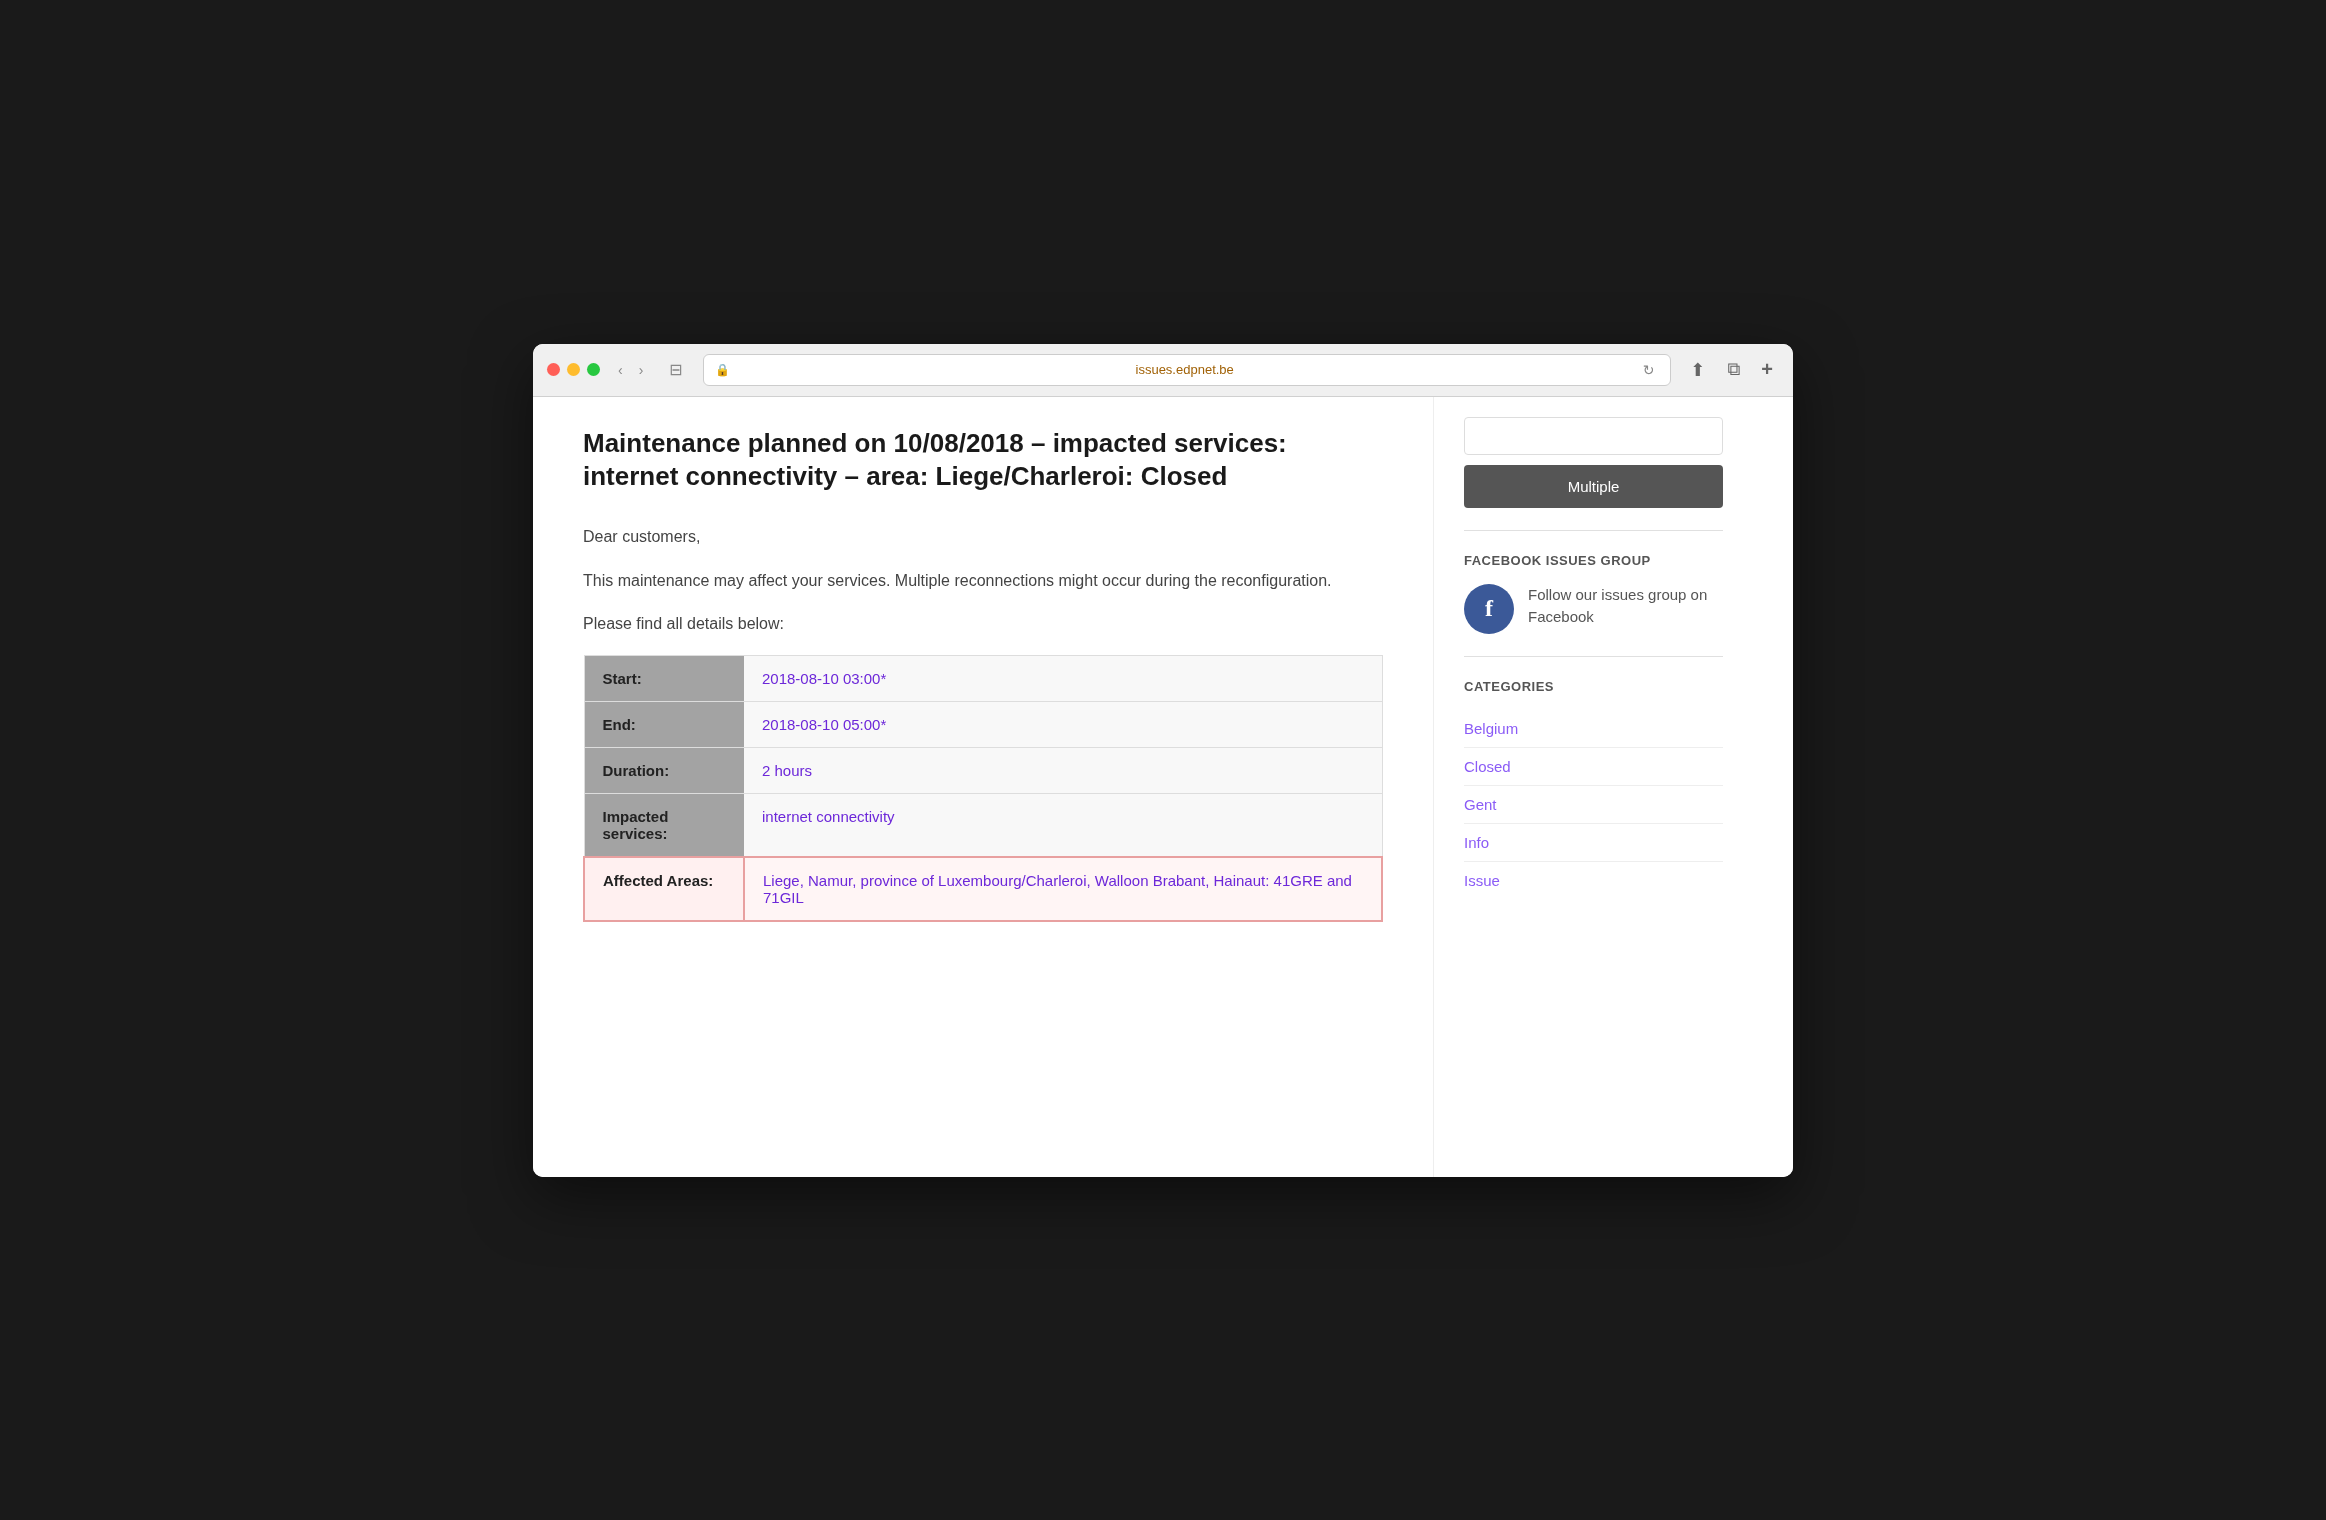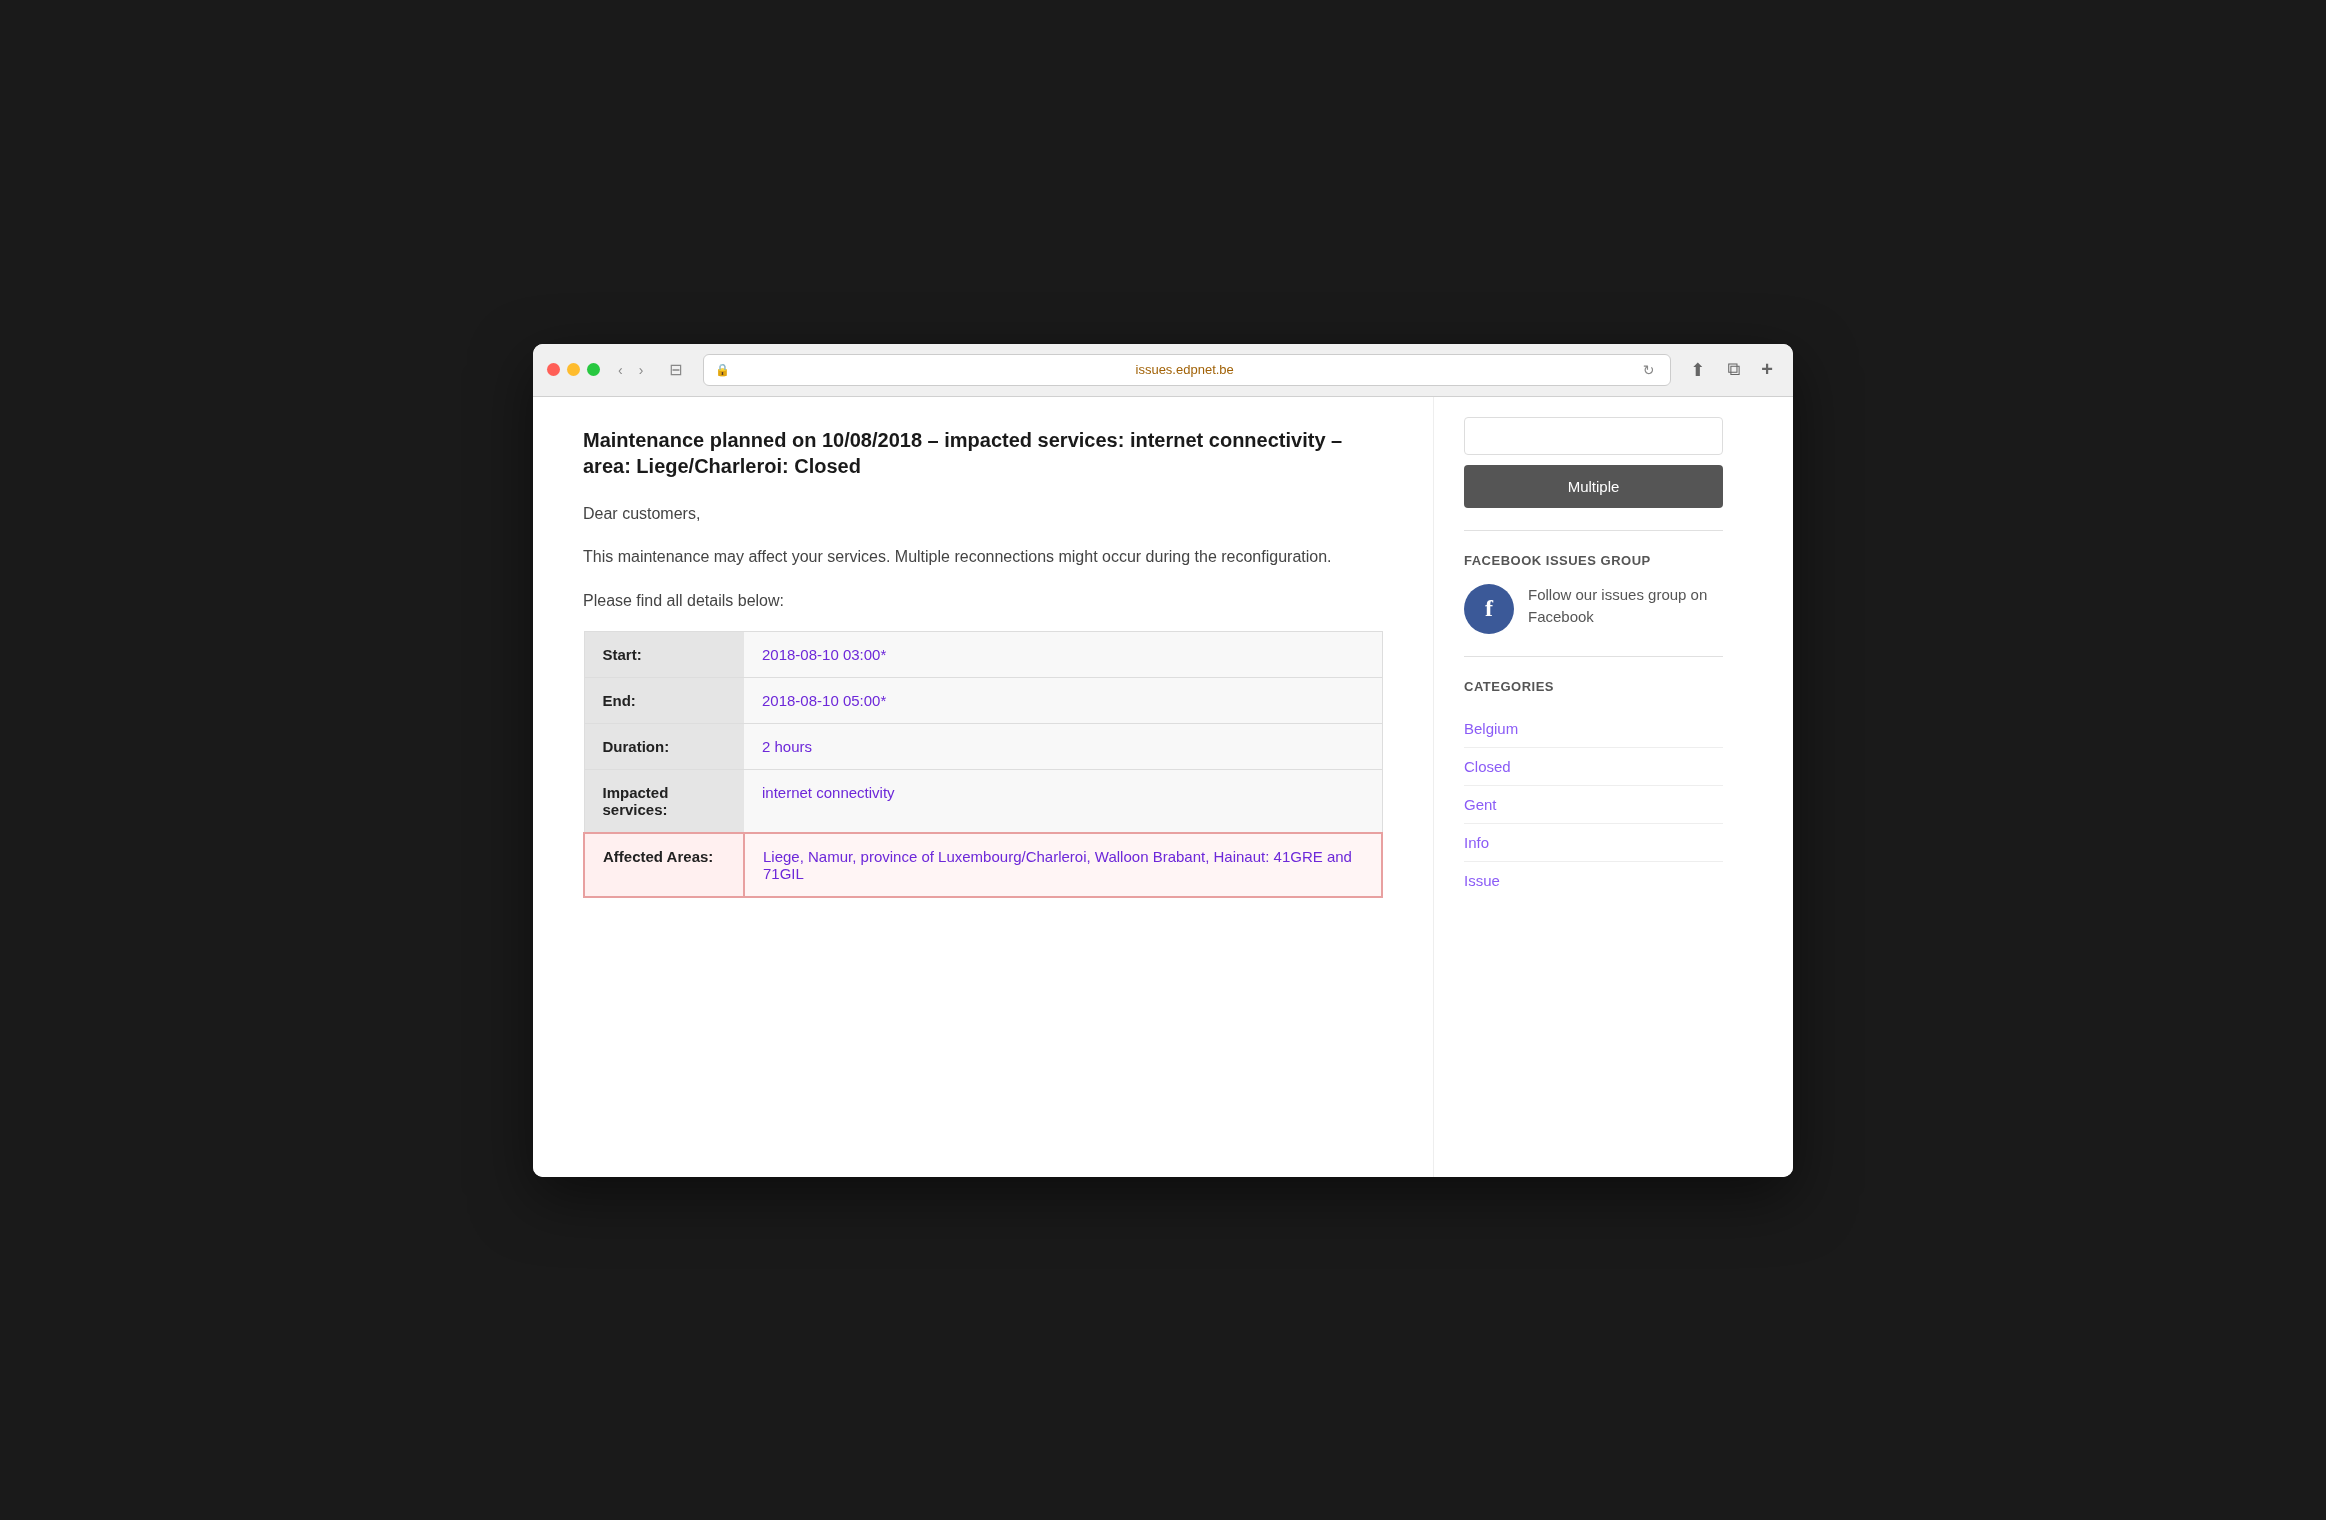--- a/index.html
+++ b/index.html
@@ -137,25 +137,25 @@
       min-height: 780px;
     }
 
     .main-content {
       flex: 1;
       padding: 30px 50px 40px 50px;
       max-width: 900px;
     }
 
     .article-title {
-      font-size: 20px;
+      font-size: 26px;
       font-weight: 700;
       color: #1a1a1a;
       line-height: 1.3;
-      margin-bottom: 22px;
+      margin-bottom: 30px;
     }
 
     .article-body p {
       font-size: 16px;
       color: #444;
       line-height: 1.6;
       margin-bottom: 18px;
     }
 
     .details-table {
@@ -172,21 +172,21 @@
     .details-table td {
       padding: 14px 18px;
       vertical-align: top;
       background: #f8f8f8;
     }
 
     .details-table td:first-child {
       font-weight: 700;
       color: #222;
       width: 160px;
-      background: #e5e5e5;
+      background: #a3a3a3;
     }
 
     .details-table td:last-child {
       color: #6d28d9;
       background: #f8f8f8;
     }
 
     .affected-row td {
       border: 2px solid #e8a0a0 !important;
       background: #fff5f5 !important;

